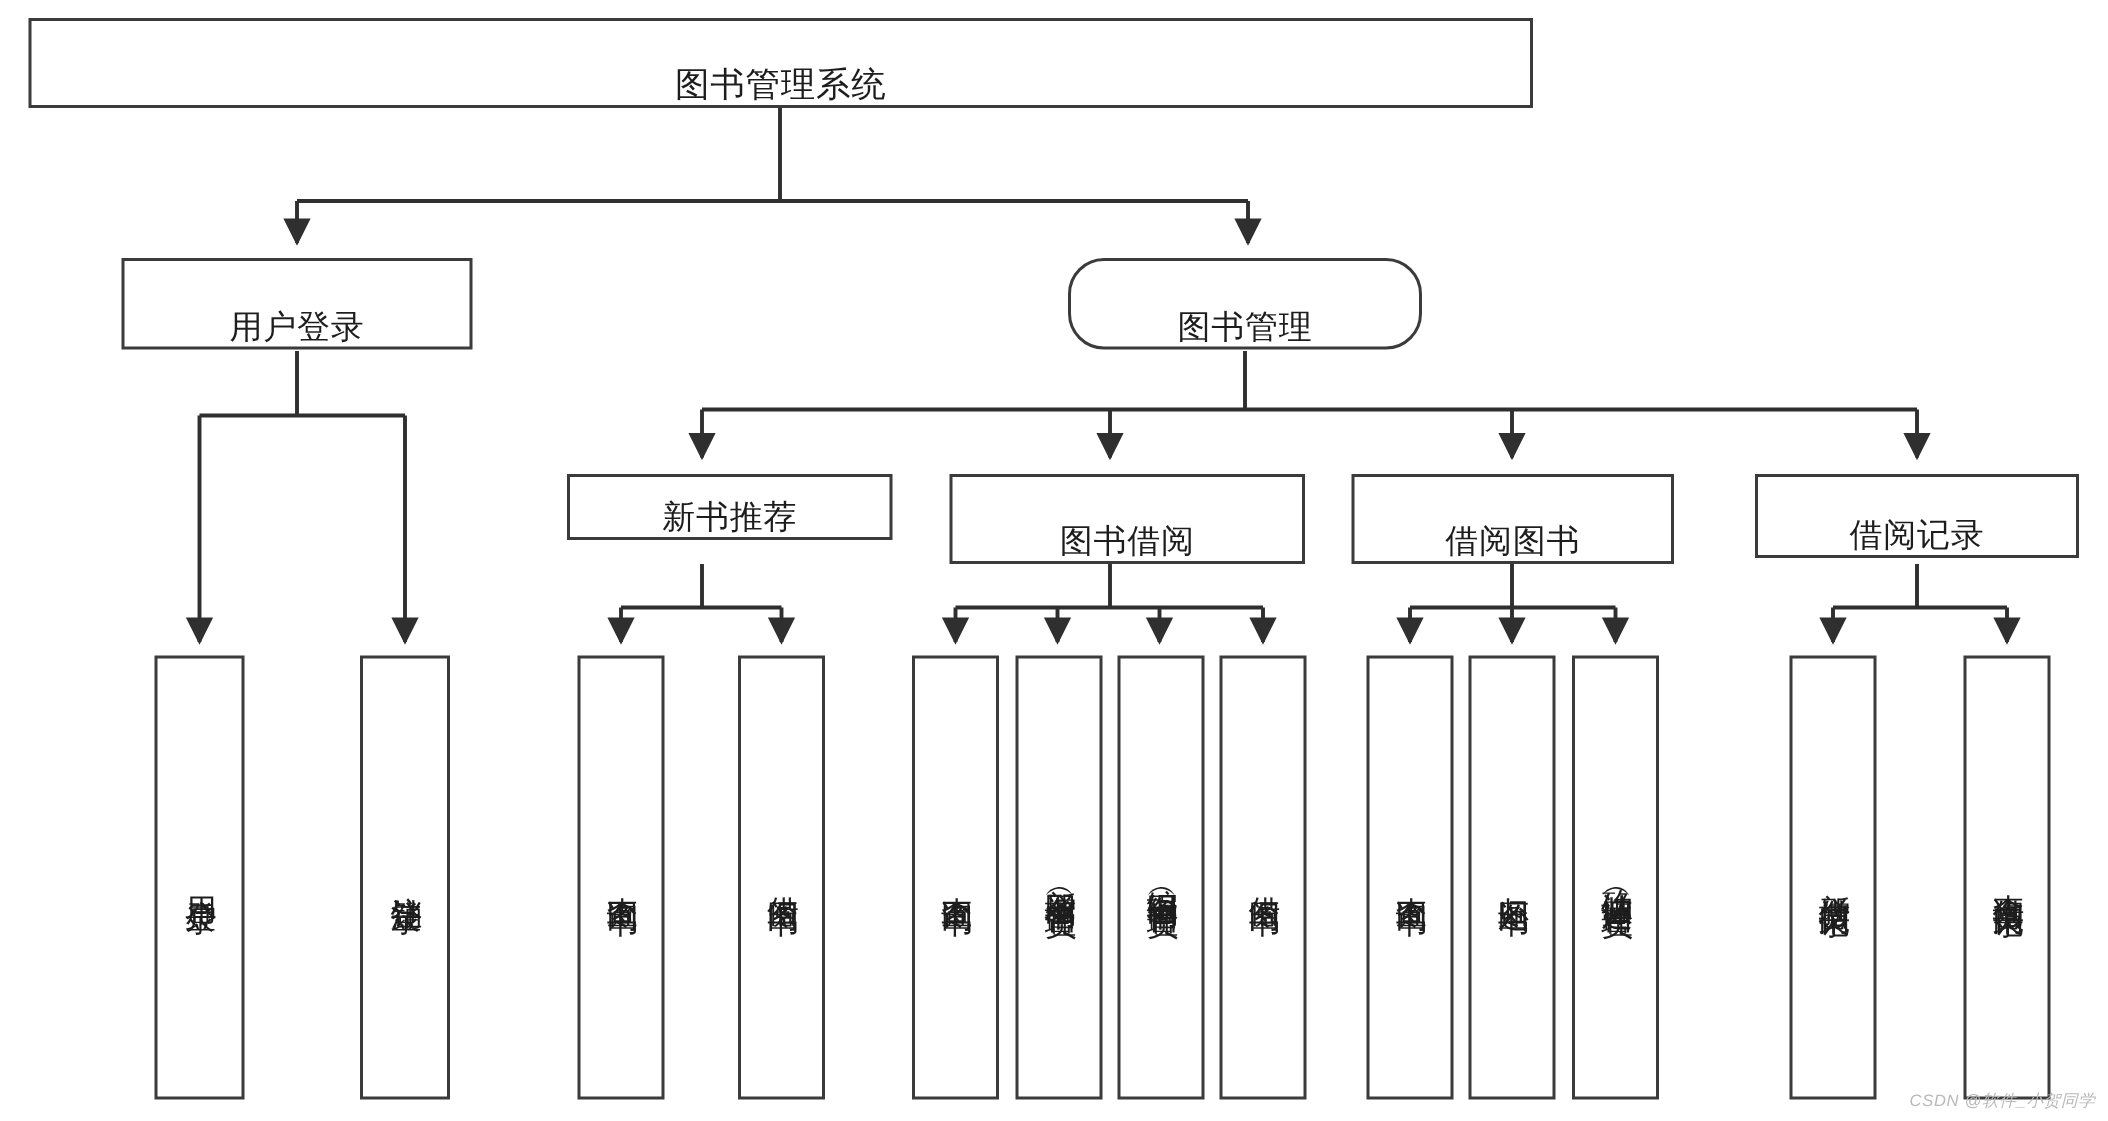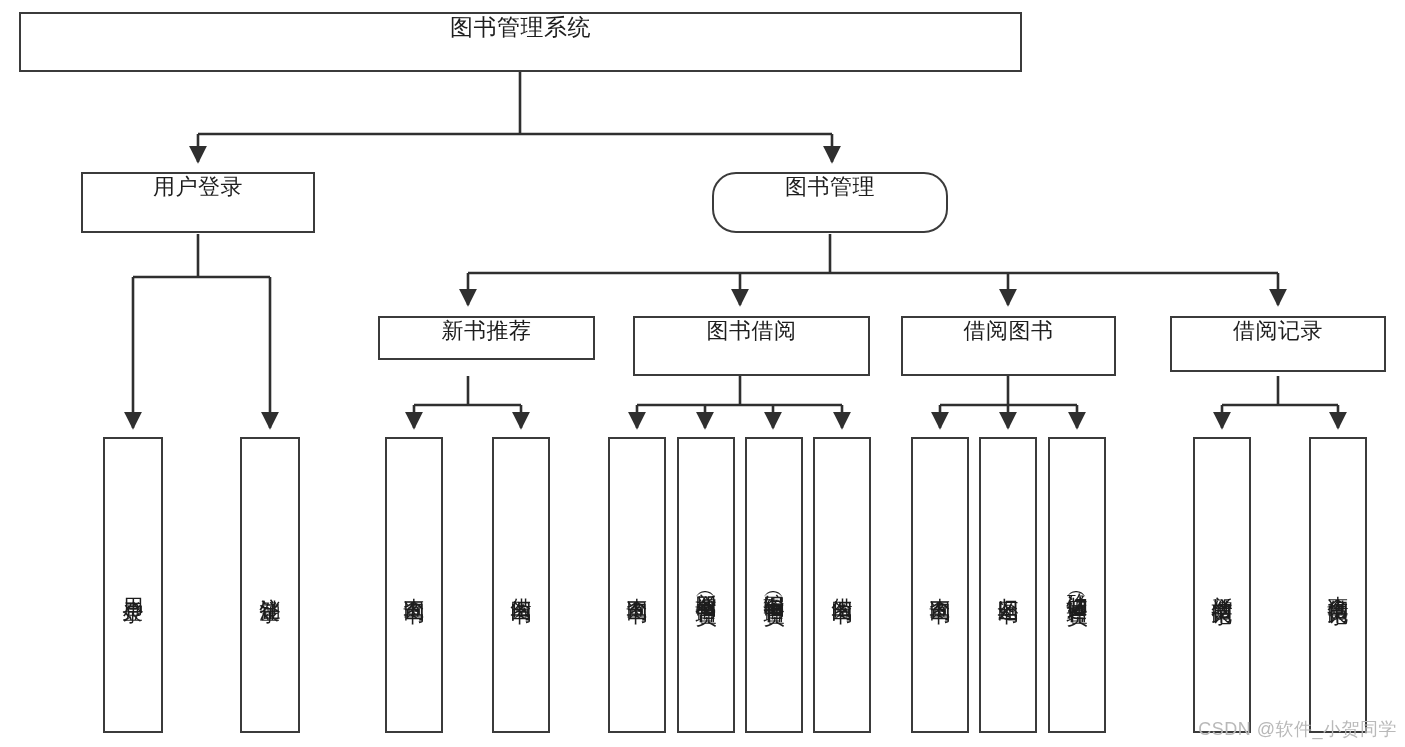--- a/index.html
+++ b/index.html
@@ -25,21 +25,21 @@
     width: 1405px;
     height: 747px;
     pointer-events: none;
   }
   .node {
     position: absolute;
     box-sizing: border-box;
     background: #ffffff;
     border: 2px solid #3b3b3b;
     display: flex;
-    align-items: flex-start;
+    align-items: flex-end;
     justify-content: center;
     color: #1a1a1a;
   }
   .node .label {
     display: block;
     text-align: center;
     line-height: 1.18;
     color: #1d1d1d;
   }
   
@@ -61,25 +61,26 @@
     text-orientation: upright;
     font-size: 21px;
     line-height: 1.15;
     letter-spacing: 2px;
     max-height: 100%;
   }
   .watermark {
     position: absolute;
     right: 8px;
     bottom: 6px;
-    font-size: 18px;
+    font-size: 11px;
     color: #b9b9b9;
     white-space: nowrap;
     letter-spacing: 0.5px;
     user-select: none;
+    font-style: italic;
   }
 </style>
 </head>
 <body>
 
 <div id="canvas">
 
   <svg class="connectors" viewBox="0 0 1405 747">
     <defs>
       <marker id="arrow" viewBox="0 0 10 10" refX="9" refY="5" markerWidth="7" markerHeight="7" orient="auto-start-reverse">

